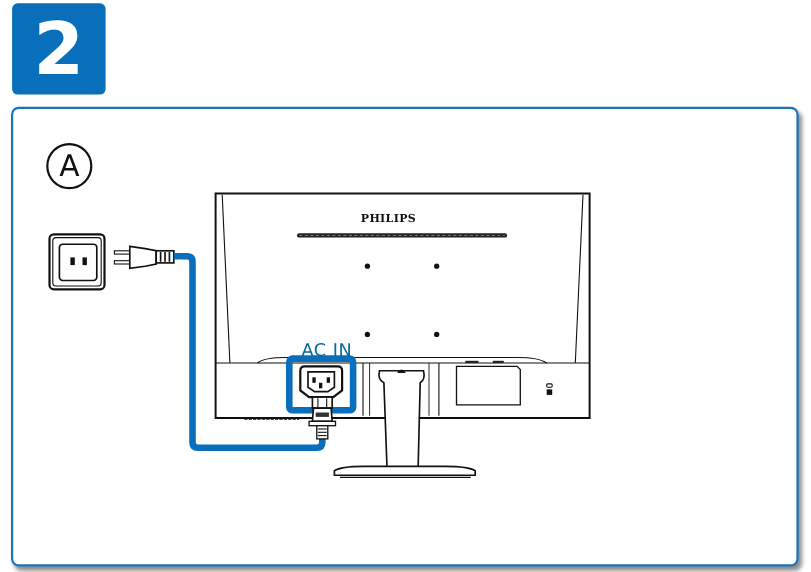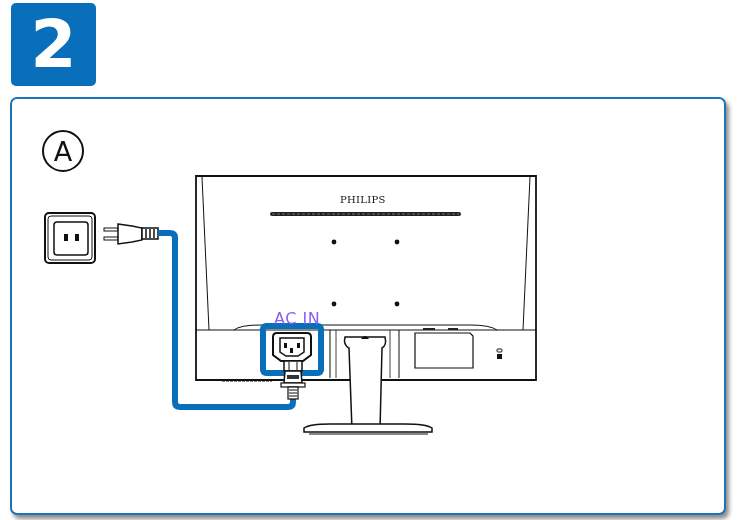--- a/index.html
+++ b/index.html
@@ -15,25 +15,25 @@
     border: 2px solid #1a74b8; border-radius: 7px; background: #fff;
     box-shadow: 3px 4px 4px rgba(0,0,0,0.45);
   }
   .callout-letter {
     position: absolute; left: 42px; top: 130px; width: 38px; height: 38px;
     border: 2px solid #111; border-radius: 50%;
     display: flex; align-items: center; justify-content: center;
     font-size: 27px; color: #111; font-family: "DejaVu Sans", sans-serif;
   }
   .ac-label {
-    position: absolute; left: 274px; top: 309px; font-size: 16px; color: #8b5cf6;
+    position: absolute; left: 274px; top: 309px; font-size: 16px; color: #0369a1;
     letter-spacing: 0.5px; font-family: "DejaVu Sans", sans-serif;
   }
   .brand {
-    position: absolute; left: 340px; top: 194px; font-size: 10px; font-weight: normal;
+    position: absolute; left: 328px; top: 194px; font-size: 10px; font-weight: bold;
     color: #111; font-family: "DejaVu Serif", serif; letter-spacing: 0.3px;
   }
   svg.art { position: absolute; left: 0; top: 0; }
 </style>
 </head>
 <body>
 
 <div class="step-badge">
   <span>2</span>
 </div>

